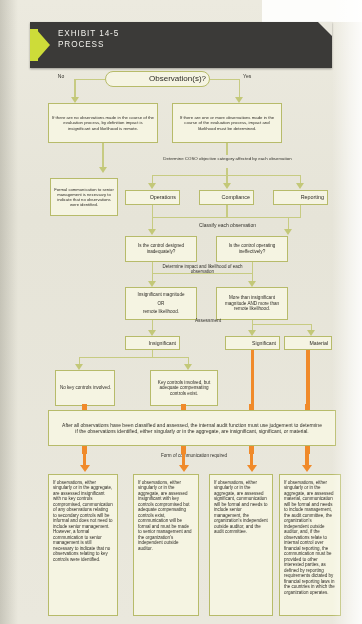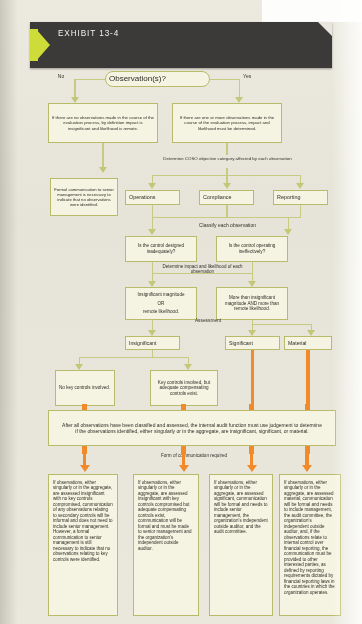--- a/index.html
+++ b/index.html
@@ -64,21 +64,21 @@
   .banner-text .l3{display:block;}
 
   
   .flow{position:absolute;left:0;top:0;width:362px;height:624px;}
   .box{
     position:absolute;
     background:#f5f4e2;
     border:1px solid #b7bb6a;
     box-sizing:border-box;
     color:#2e2c26;
-    display:flex;align-items:center;justify-content:flex-start;
+    display:flex;align-items:center;justify-content:flex-end;
     text-align:center;
     padding:2px 3px;
     line-height:1.22;
   }
   .lbl{
     position:absolute;
     color:#31302a;
     text-align:center;
     line-height:1.2;
   }
@@ -103,21 +103,22 @@
 
 <div class="page"></div>
 <div class="scan-shadow-left"></div>
 <div class="scan-top-white"></div>
 
 <div class="banner">
   <div class="banner-arrow-body"></div>
   <div class="banner-arrow"></div>
   <div class="banner-corner"></div>
   <div class="banner-text">
-    <span class="l1">EXHIBIT 13-4</span>
+    <span class="l1">EXHIBIT 14-5</span>
+    <span class="l3">PROCESS</span>
   </div>
 </div>
 
 <div class="flow">
 
   <div class="box" style="left:105px;top:71px;width:105px;height:16px;border-radius:8px;font-size:8px;">
     <span>Observation(s)?</span>
   </div>
 
   <div class="hline" style="left:75px;top:78.5px;width:30px;"></div>

